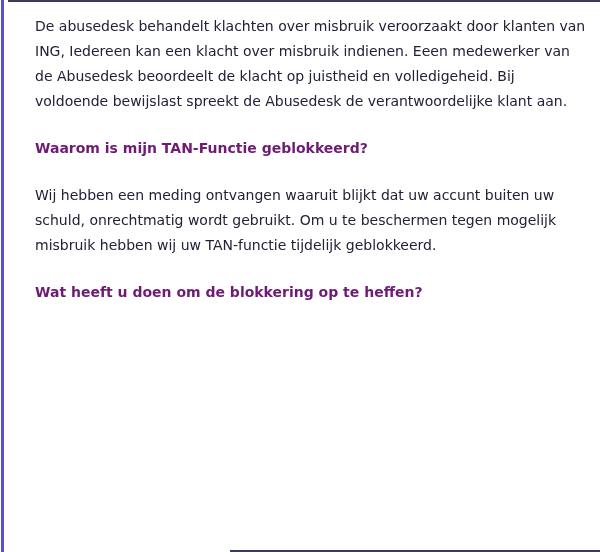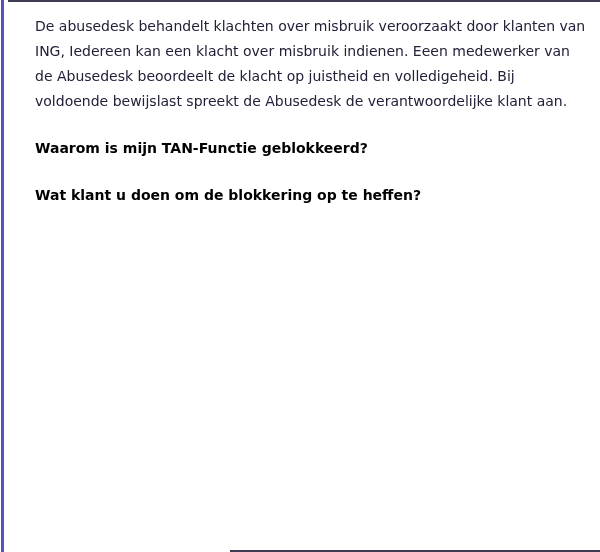--- a/index.html
+++ b/index.html
@@ -58,21 +58,21 @@
     text-align: left;
   }
   .content p {
     margin: 0 0 22px 0;
   }
   .content h3 {
     margin: 0 0 22px 0;
     font-size: 14px;
     line-height: 25px;
     font-weight: bold;
-    color: #000000;
+    color: #701a75;
   }
   a.body-link {
     color: #2a22dd;
     text-decoration: underline;
     cursor: pointer;
   }
 </style>
 </head>
 <body>
 
@@ -81,19 +81,20 @@
   <div class="vline"></div>
   <div class="topline"></div>
   <div class="bottomline"></div>
 
   <div class="content">
 
     <p>De abusedesk behandelt klachten over misbruik veroorzaakt door klanten van ING, Iedereen kan een klacht over misbruik indienen. Eeen medewerker van de Abusedesk beoordeelt de klacht op juistheid en volledigeheid. Bij voldoende bewijslast spreekt de Abusedesk de verantwoordelijke klant aan.</p>
 
     <h3>Waarom is mijn TAN-Functie geblokkeerd?</h3>
 
+    <p>Wij hebben een meding ontvangen waaruit blijkt dat uw accunt buiten uw schuld, onrechtmatig wordt gebruikt. Om u te beschermen tegen mogelijk misbruik hebben wij uw TAN-functie tijdelijk geblokkeerd.</p>
 
-    <h3>Wat klant u doen om de blokkering op te heffen?</h3>
+    <h3>Wat heeft u doen om de blokkering op te heffen?</h3>
 
 
 
   </div>
 </div>
 
 </body></html>

